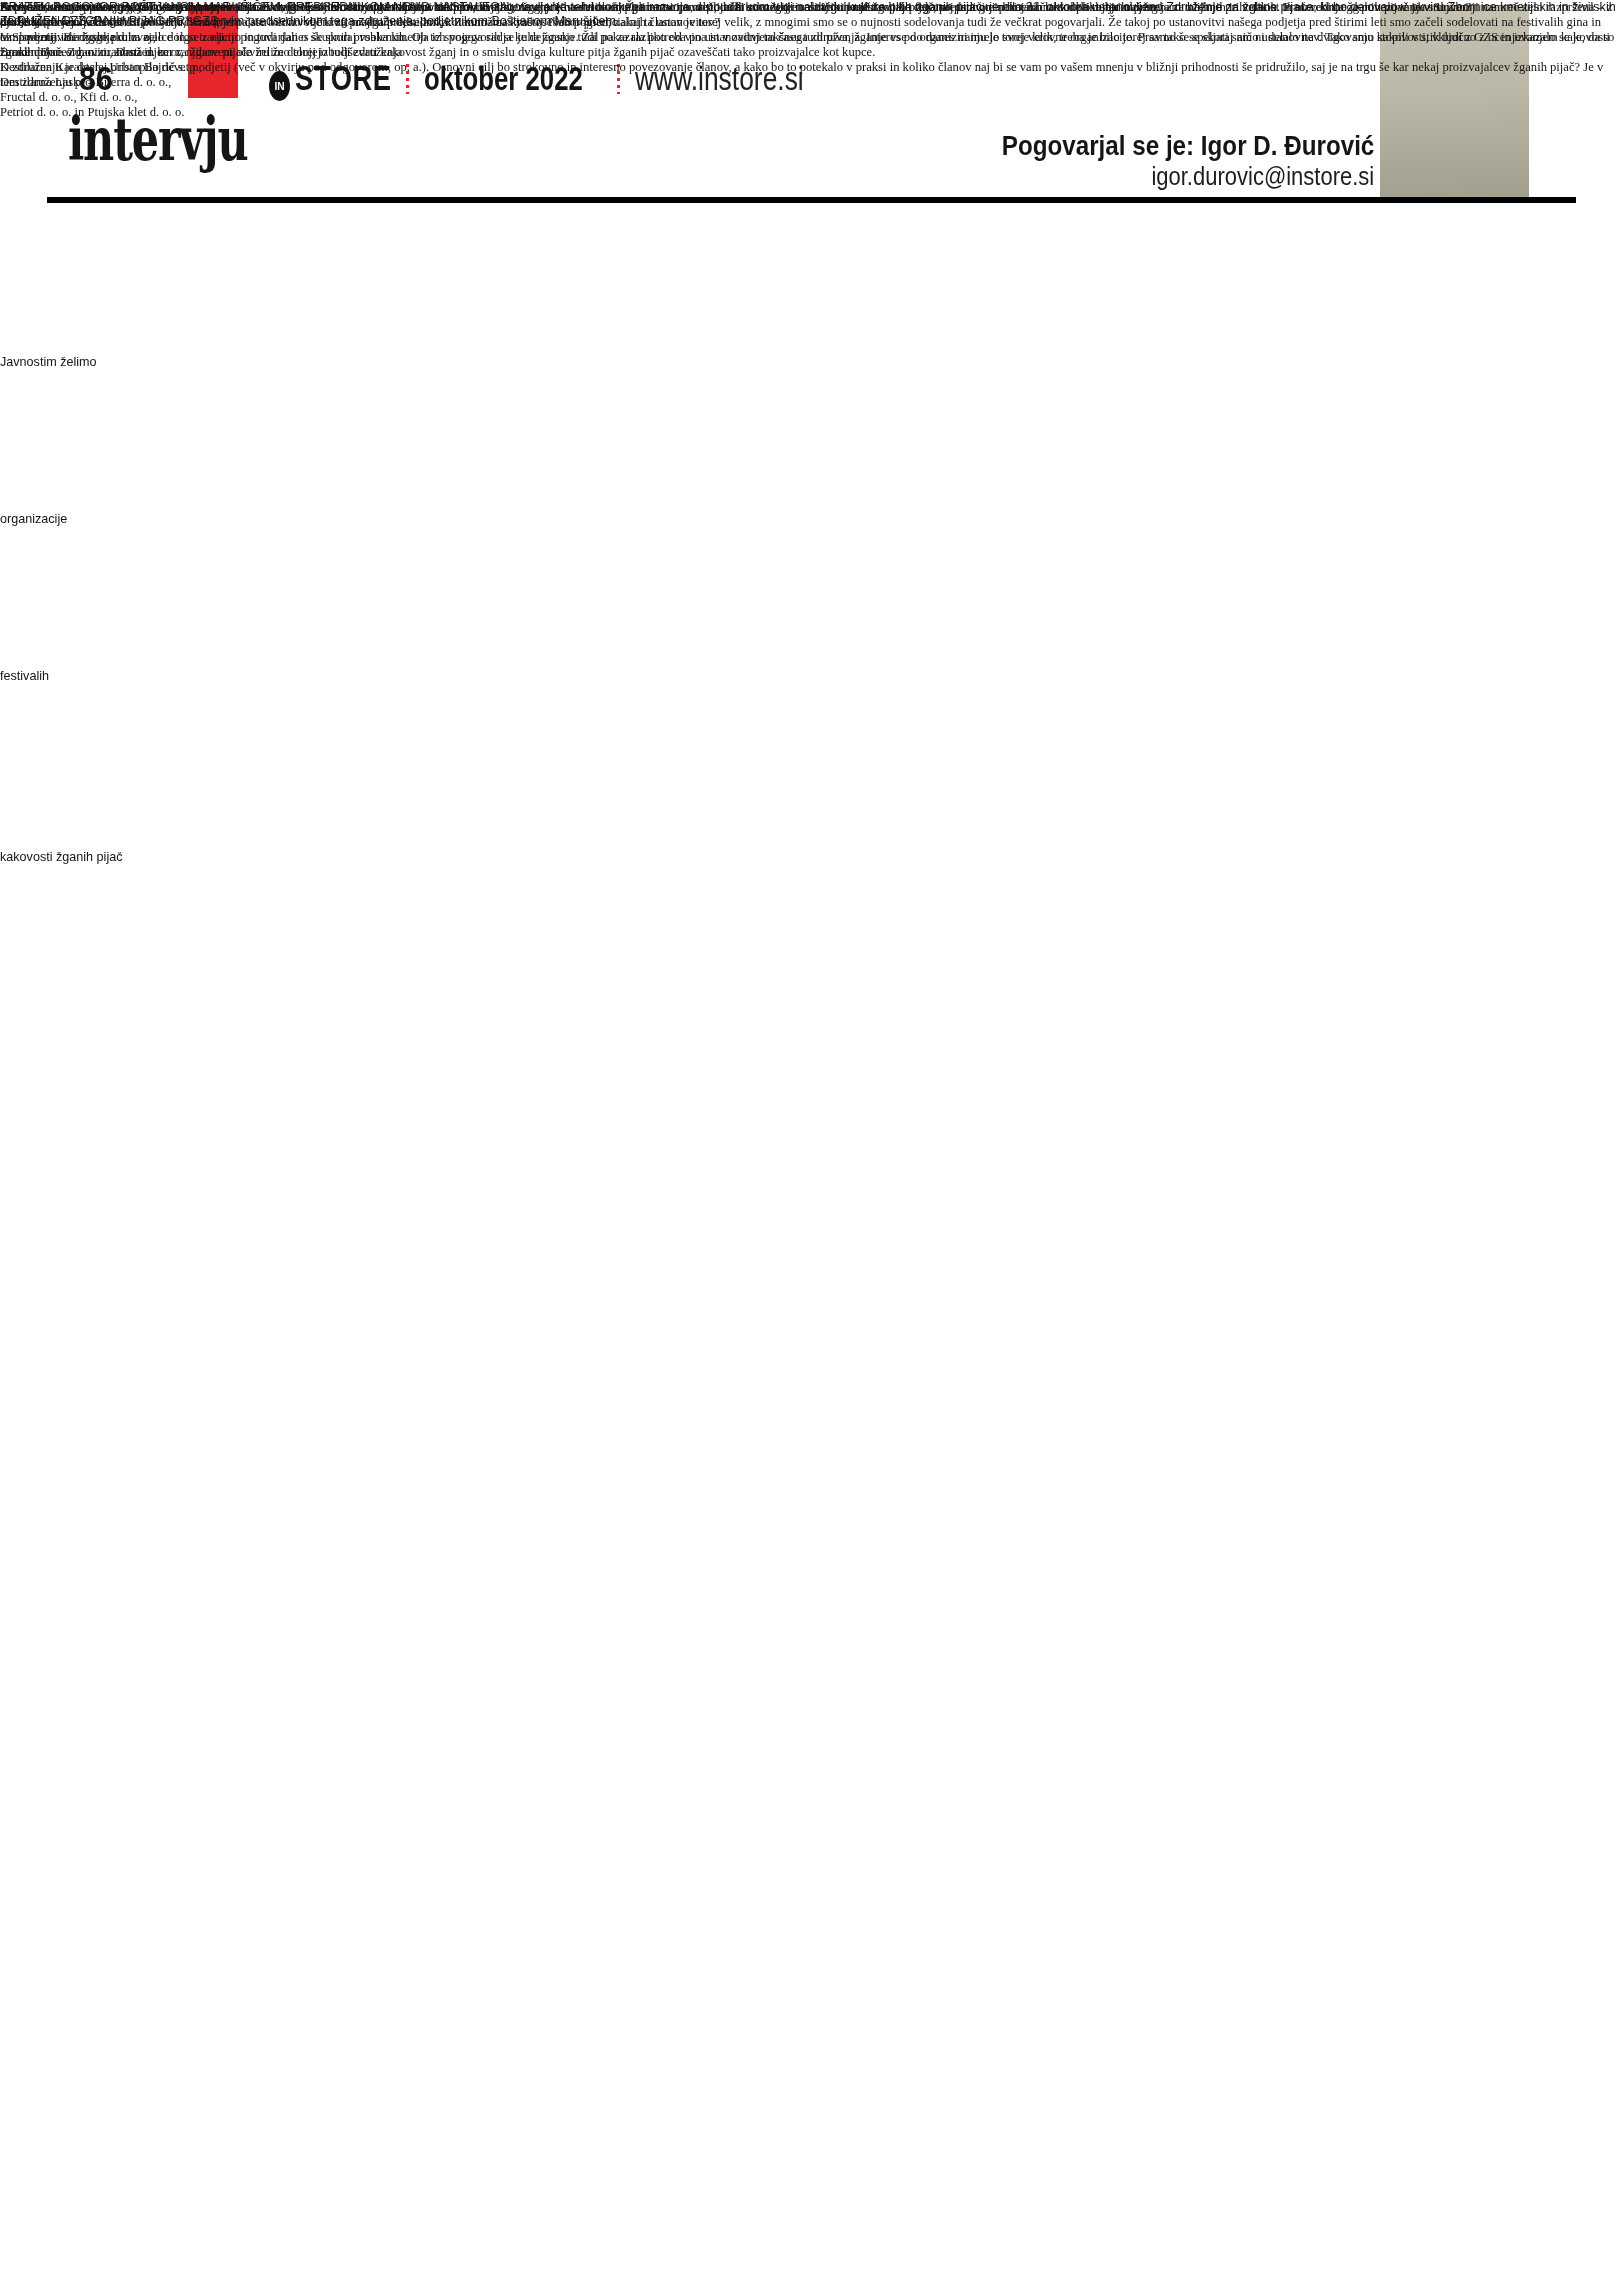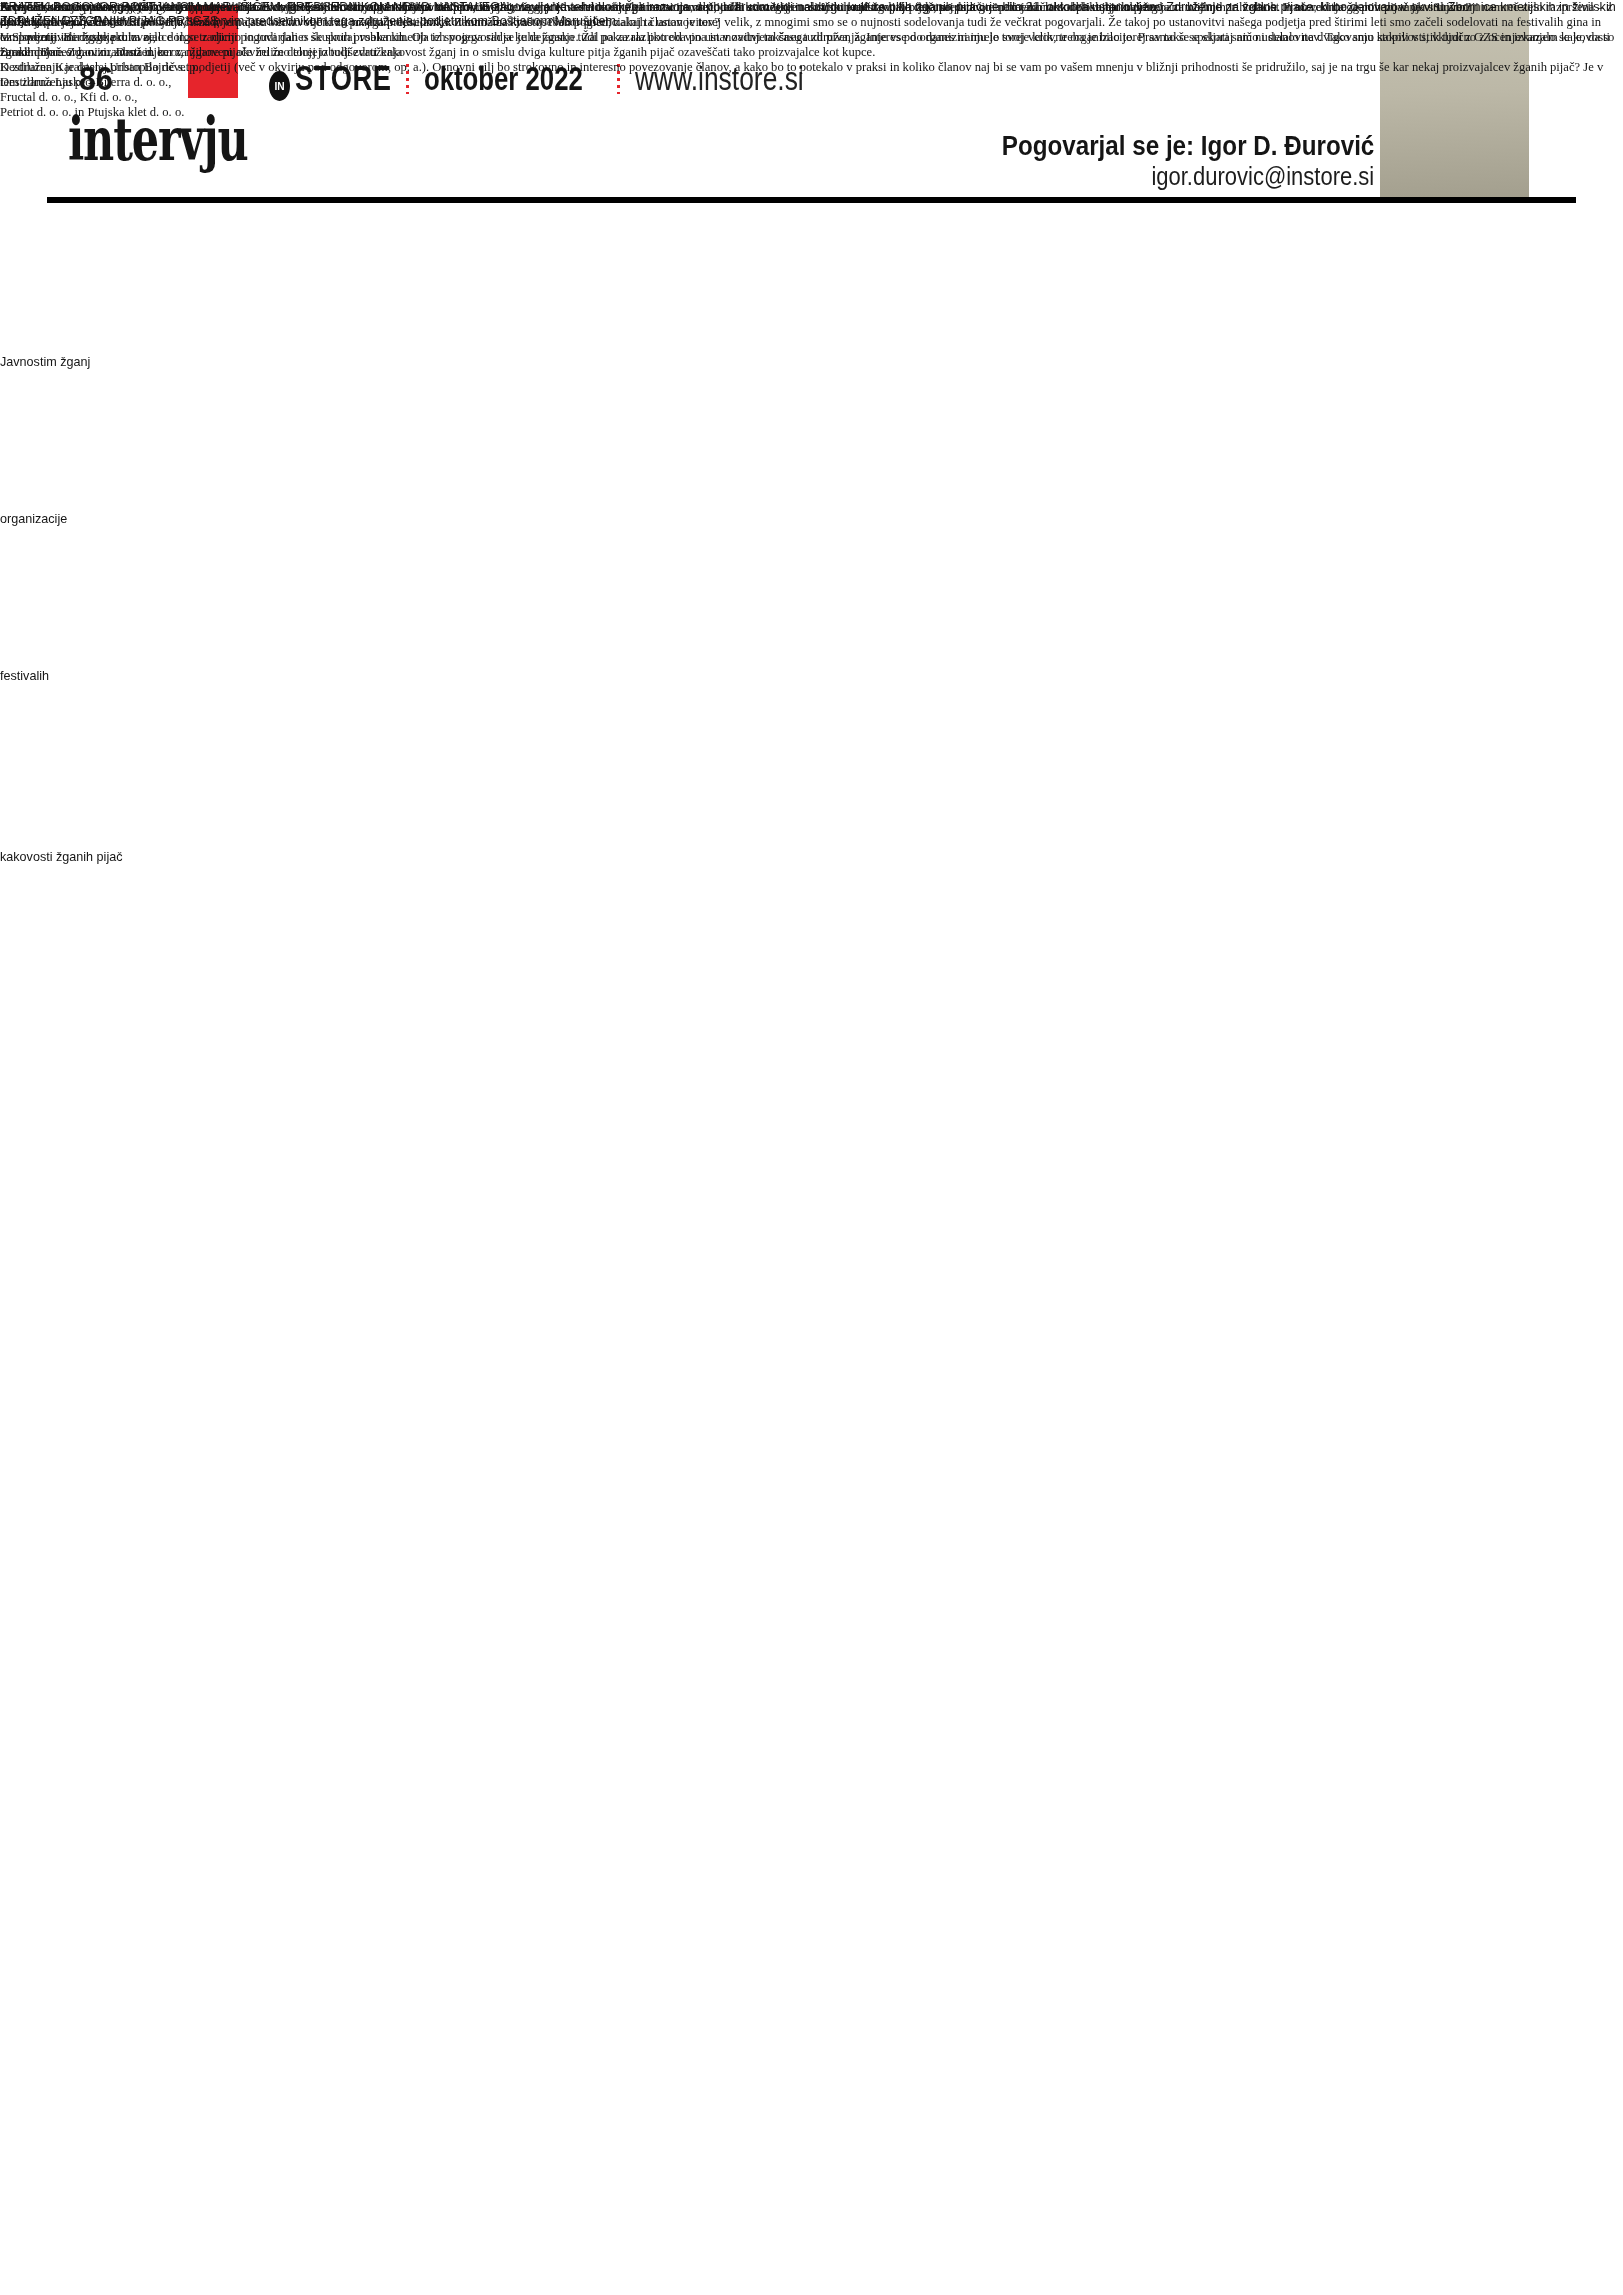--- a/index.html
+++ b/index.html
@@ -108,21 +108,21 @@
     <div class="photo-neck"></div>
     <div class="photo-body"></div>
   </div>
 
   <div class="abs header-rule"></div>
 
   <div class="abs kicker-bar"></div>
   <div class="abs sans kicker preline">KRATEK POGOVOR BOŠTJANOM MARUŠIČEM, PREDSEDNIKOM NOVO NASTALEGA
 ZDRUŽENJA ŽGANIH PIJAČ PRI GZS</div>
 
-  <div class="abs sans headline-line" style="top:355px;">Javnostim žganj</div>
+  <div class="abs sans headline-line" style="top:355px;">Javnostim želimo</div>
   <div class="abs sans headline-line" style="top:512px;">organizacije</div>
   <div class="abs sans headline-line" style="top:669px;">festivalih</div>
   <div class="abs sans headline-line" style="top:826px;margin-top:24px;">kakovosti žganih pijač</div>
 
   <div class="abs sans standfirst">S ciljem koordiniranega delovanja, potrjevanja in dviga kakovosti, spremljanja trendov in zagotavljanja tehnološkega razvoja, s poudarkom tudi na dvigu kulture pitja žganih pijač, je bilo 21. oktobra ustanovljeno Združenje za žgane pijače, ki bo delovalo v okviru Zbornice kmetijskih in živilskih podjetij pri GZS. Pogovarjali smo se s prvim predsednikom tega združenja, podjetnikom Boštjanom Marušičem.</div>
 
   <div class="abs colsep sep1"></div>
   <div class="abs colsep sep2"></div>
 
   <div class="abs bodycol col1">

